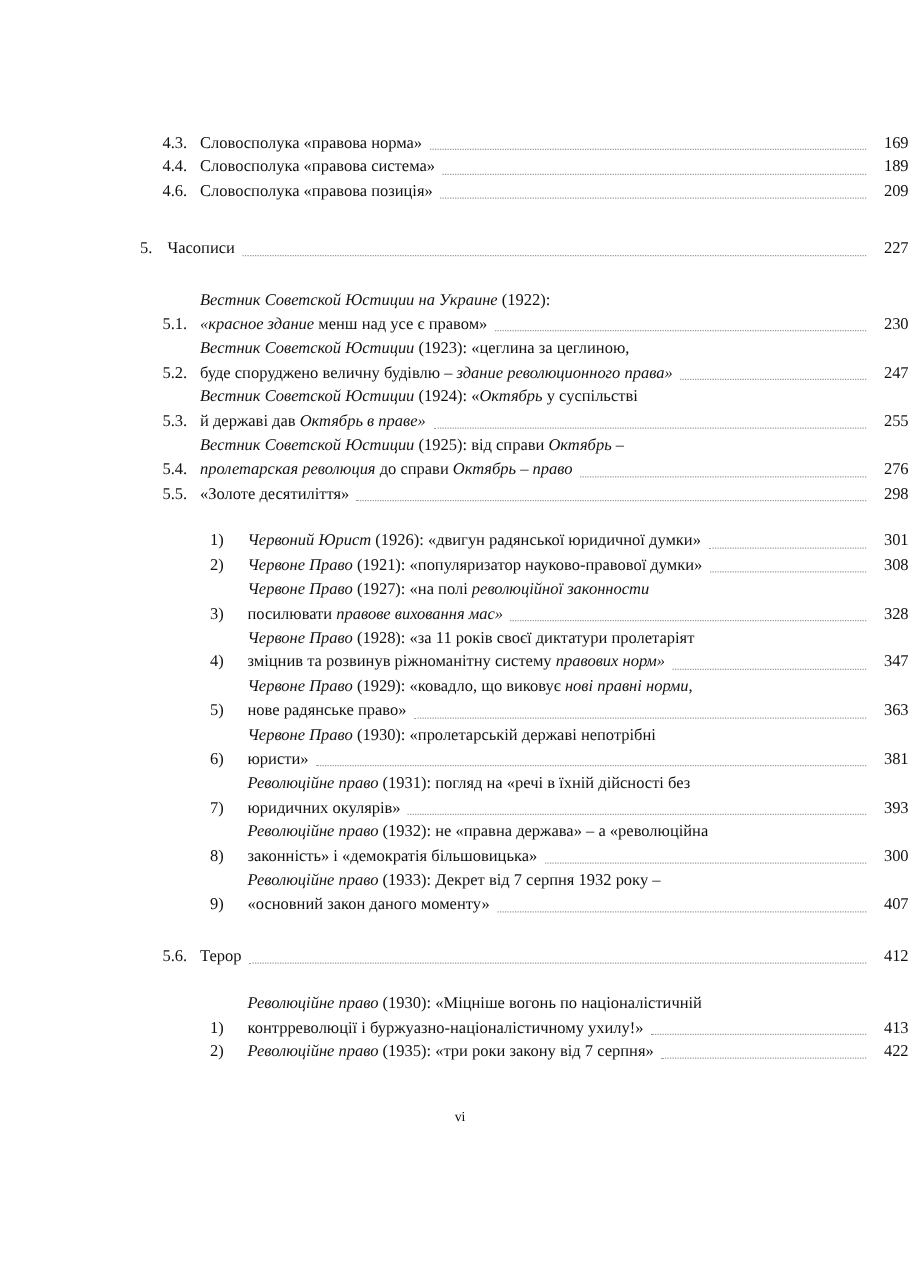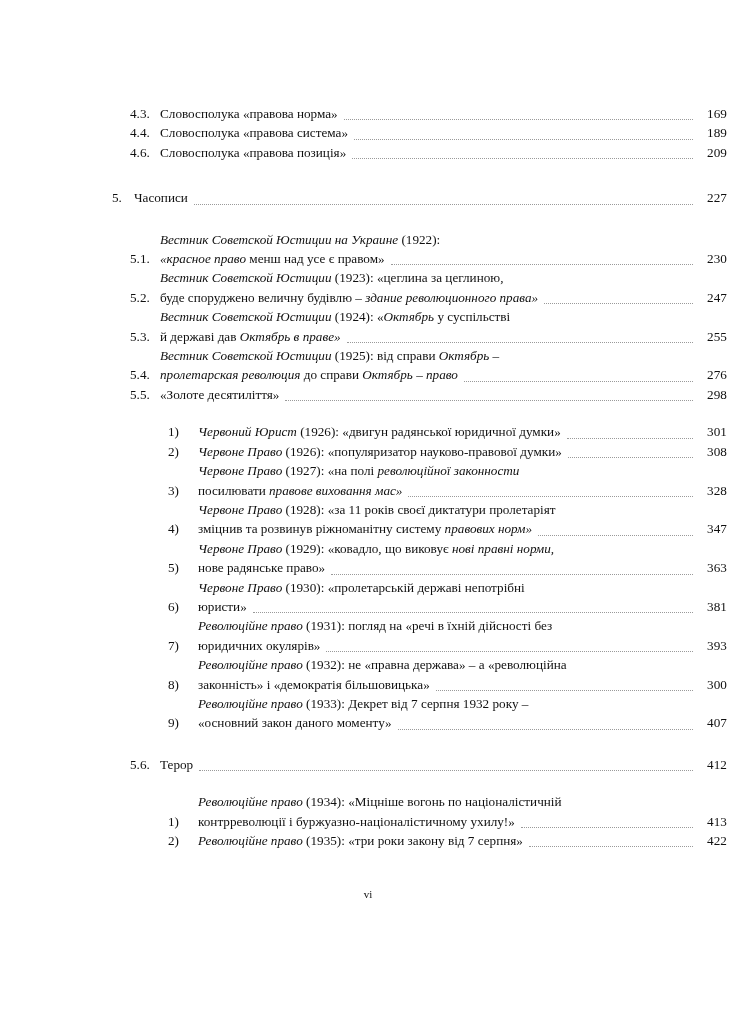--- a/index.html
+++ b/index.html
@@ -156,21 +156,21 @@
     </span>
   </div>
 
   <div class="gap-sub"></div>
 
   <div class="entry lvl2">
     <span class="marker">5.1.</span>
     <span class="body-col">
       <span class="contline"><i>Вестник Советской Юстиции на Украине</i><span> (1922):</span></span>
       <span class="lastline">
-        <span class="text"><i>«красное право</i><span> менш над усе є правом»</span></span>
+        <span class="text"><i>«красное здание</i><span> менш над усе є правом»</span></span>
         <span class="leader"></span>
         <span class="page">230</span>
       </span>
     </span>
   </div>
 
   <div class="entry lvl2">
     <span class="marker">5.2.</span>
     <span class="body-col">
       <span class="contline"><i>Вестник Советской Юстиции</i><span> (1923): «цеглина за цеглиною,</span></span>
@@ -229,21 +229,21 @@
           <span class="leader"></span>
           <span class="page">301</span>
         </span>
       </span>
     </div>
 
     <div class="entry lvl3">
       <span class="marker">2)</span>
       <span class="body-col">
         <span class="lastline">
-          <span class="text"><i>Червоне Право</i><span> (1926): «популяризатор науково-правової думки»</span></span>
+          <span class="text"><i>Червоне Право</i><span> (1921): «популяризатор науково-правової думки»</span></span>
           <span class="leader"></span>
           <span class="page">308</span>
         </span>
       </span>
     </div>
 
     <div class="entry lvl3">
       <span class="marker">3)</span>
       <span class="body-col">
         <span class="contline"><i>Червоне Право</i><span> (1927): «на полі </span><i>революційної законности</i></span>
@@ -342,21 +342,21 @@
     </span>
   </div>
 
   <div class="gap-list"></div>
 
   <div>
 
     <div class="entry lvl3">
       <span class="marker">1)</span>
       <span class="body-col">
-        <span class="contline"><i>Революційне право</i><span> (1934): «Міцніше вогонь по націоналістичній</span></span>
+        <span class="contline"><i>Революційне право</i><span> (1930): «Міцніше вогонь по націоналістичній</span></span>
         <span class="lastline">
           <span class="text">контрреволюції і буржуазно-націоналістичному ухилу!»</span>
           <span class="leader"></span>
           <span class="page">413</span>
         </span>
       </span>
     </div>
 
     <div class="entry lvl3">
       <span class="marker">2)</span>

